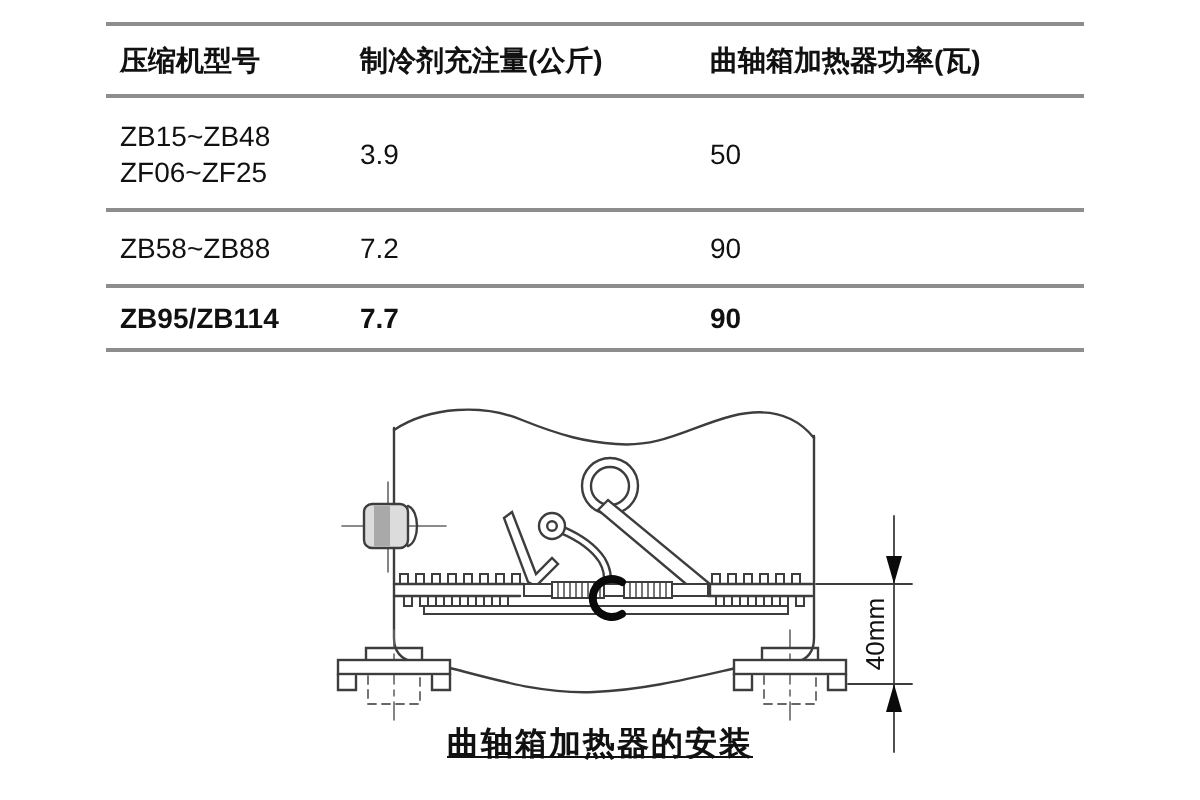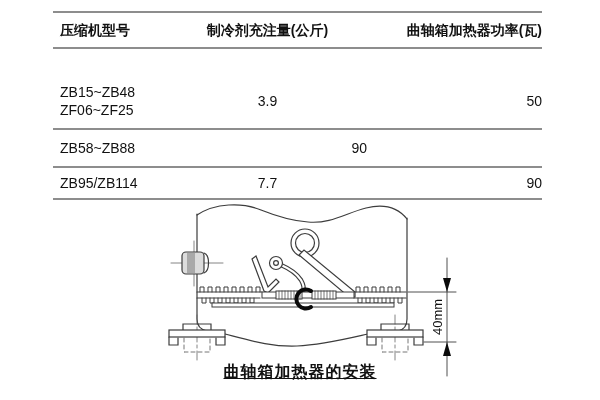--- a/index.html
+++ b/index.html
@@ -7,26 +7,26 @@
     position:relative;width:600px;height:400px;background:#fff;overflow:hidden;
     font-family:"Liberation Sans","DejaVu Sans",sans-serif;color:#111;
   }
   
   .spec-table{
     position:absolute;left:53px;top:11px;width:489px;
     border-top:2px solid #8d8d8d;
   }
   .t-row{display:flex;align-items:center;border-bottom:2px solid #8d8d8d;}
   .t-row.header{height:34px;font-weight:600;}
-  .t-row.r1{height:55px;margin-top:24px;}
+  .t-row.r1{height:55px;}
   .t-row.r2{height:36px;}
-  .t-row.r3{height:30px;}
+  .t-row.r3{height:30px;font-weight:bold;}
   .c1{width:127px;padding-left:7px;box-sizing:border-box;text-align:left;}
-  .c2{width:175px;text-align:center;}
-  .c3{width:187px;text-align:right;}
+  .c2{width:175px;}
+  .c3{width:187px;text-align:left;}
   .t-row{font-size:14px;line-height:18px;}
   .model-line{display:block;}
   .model-line:empty{display:none;}
   
   .diagram-svg{position:absolute;left:150px;top:195px;}
   .caption{
     position:absolute;left:150px;top:362px;width:300px;
     text-align:center;font-size:16px;font-weight:bold;letter-spacing:1px;text-decoration:underline;
   }
 </style>
@@ -47,20 +47,21 @@
         <span class="model-line">ZF06~ZF25</span>
       </div>
       <div class="c2">3.9</div>
       <div class="c3">50</div>
     </div>
     <div class="t-row r2">
       <div class="c1">
         <span class="model-line">ZB58~ZB88</span>
 
       </div>
+      <div class="c2">7.2</div>
       <div class="c3">90</div>
     </div>
     <div class="t-row r3">
       <div class="c1">
         <span class="model-line">ZB95/ZB114</span>
 
       </div>
       <div class="c2">7.7</div>
       <div class="c3">90</div>
     </div>

